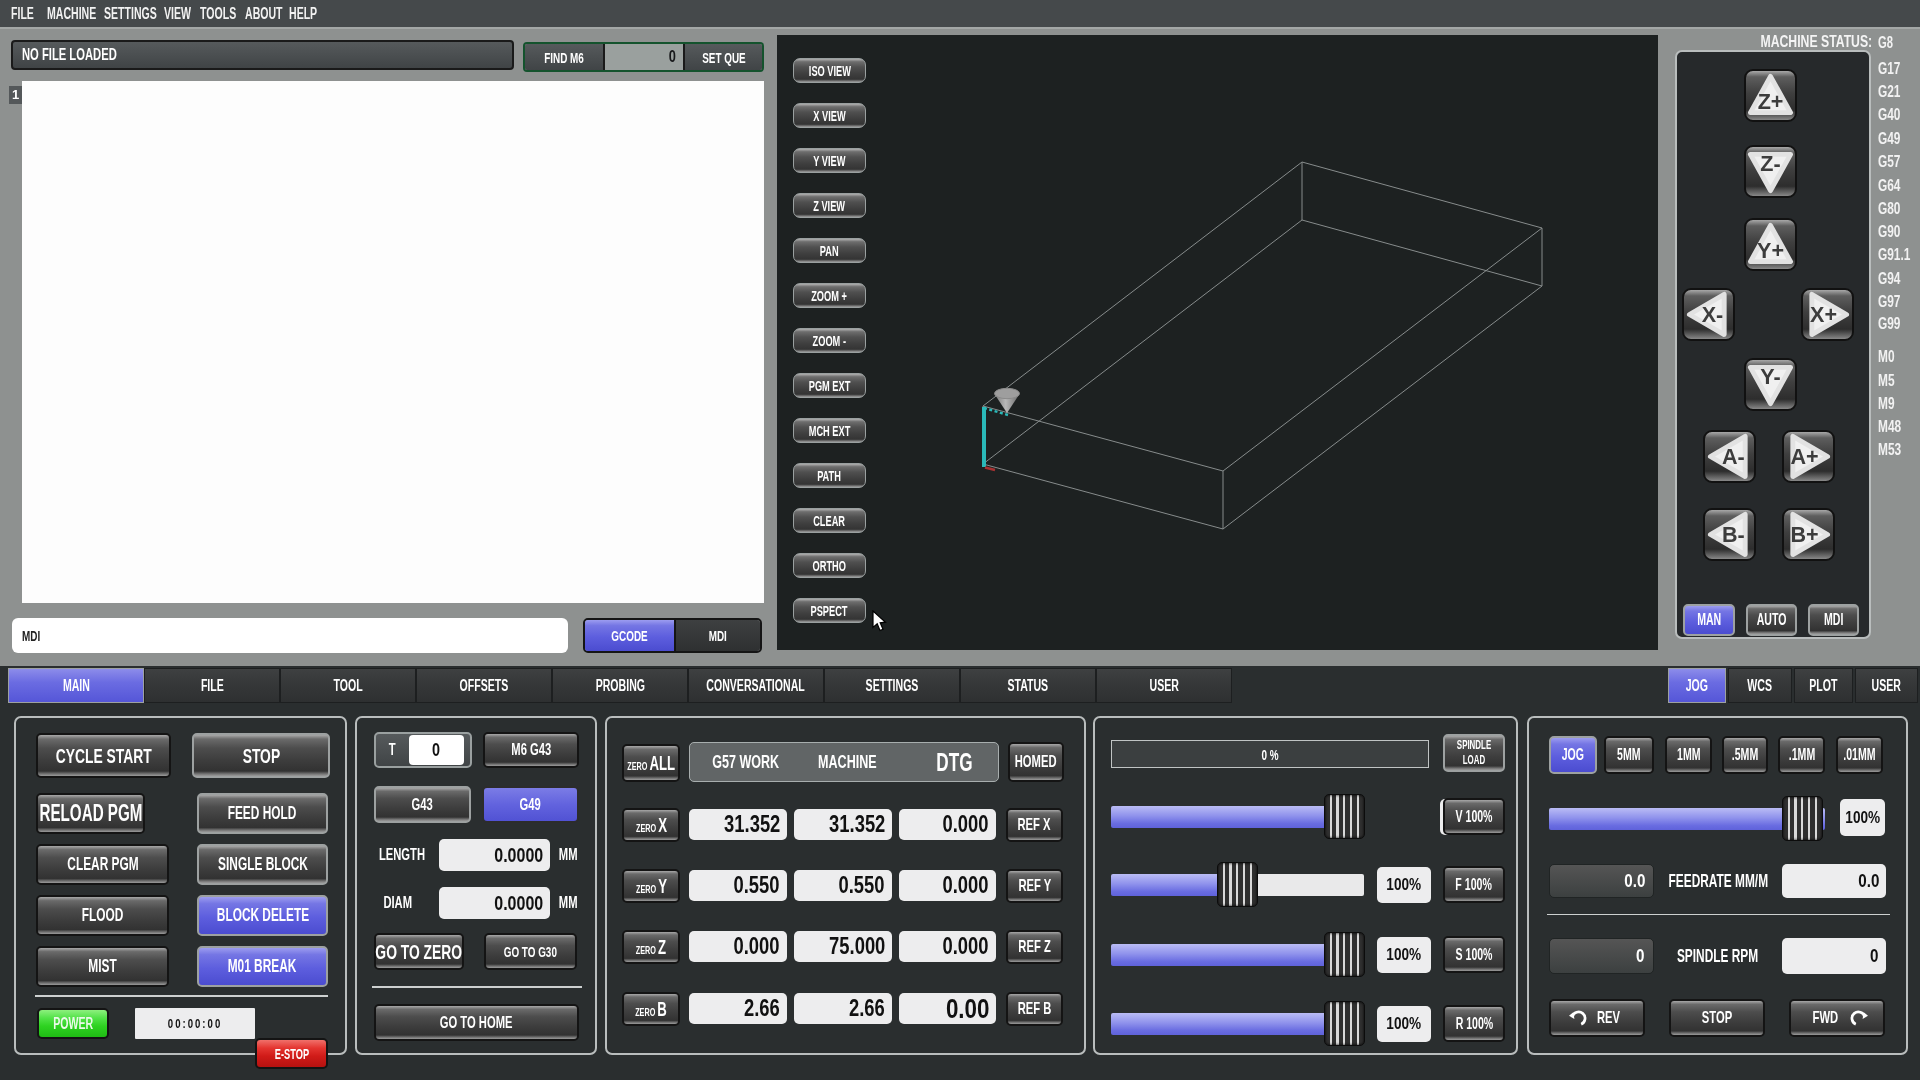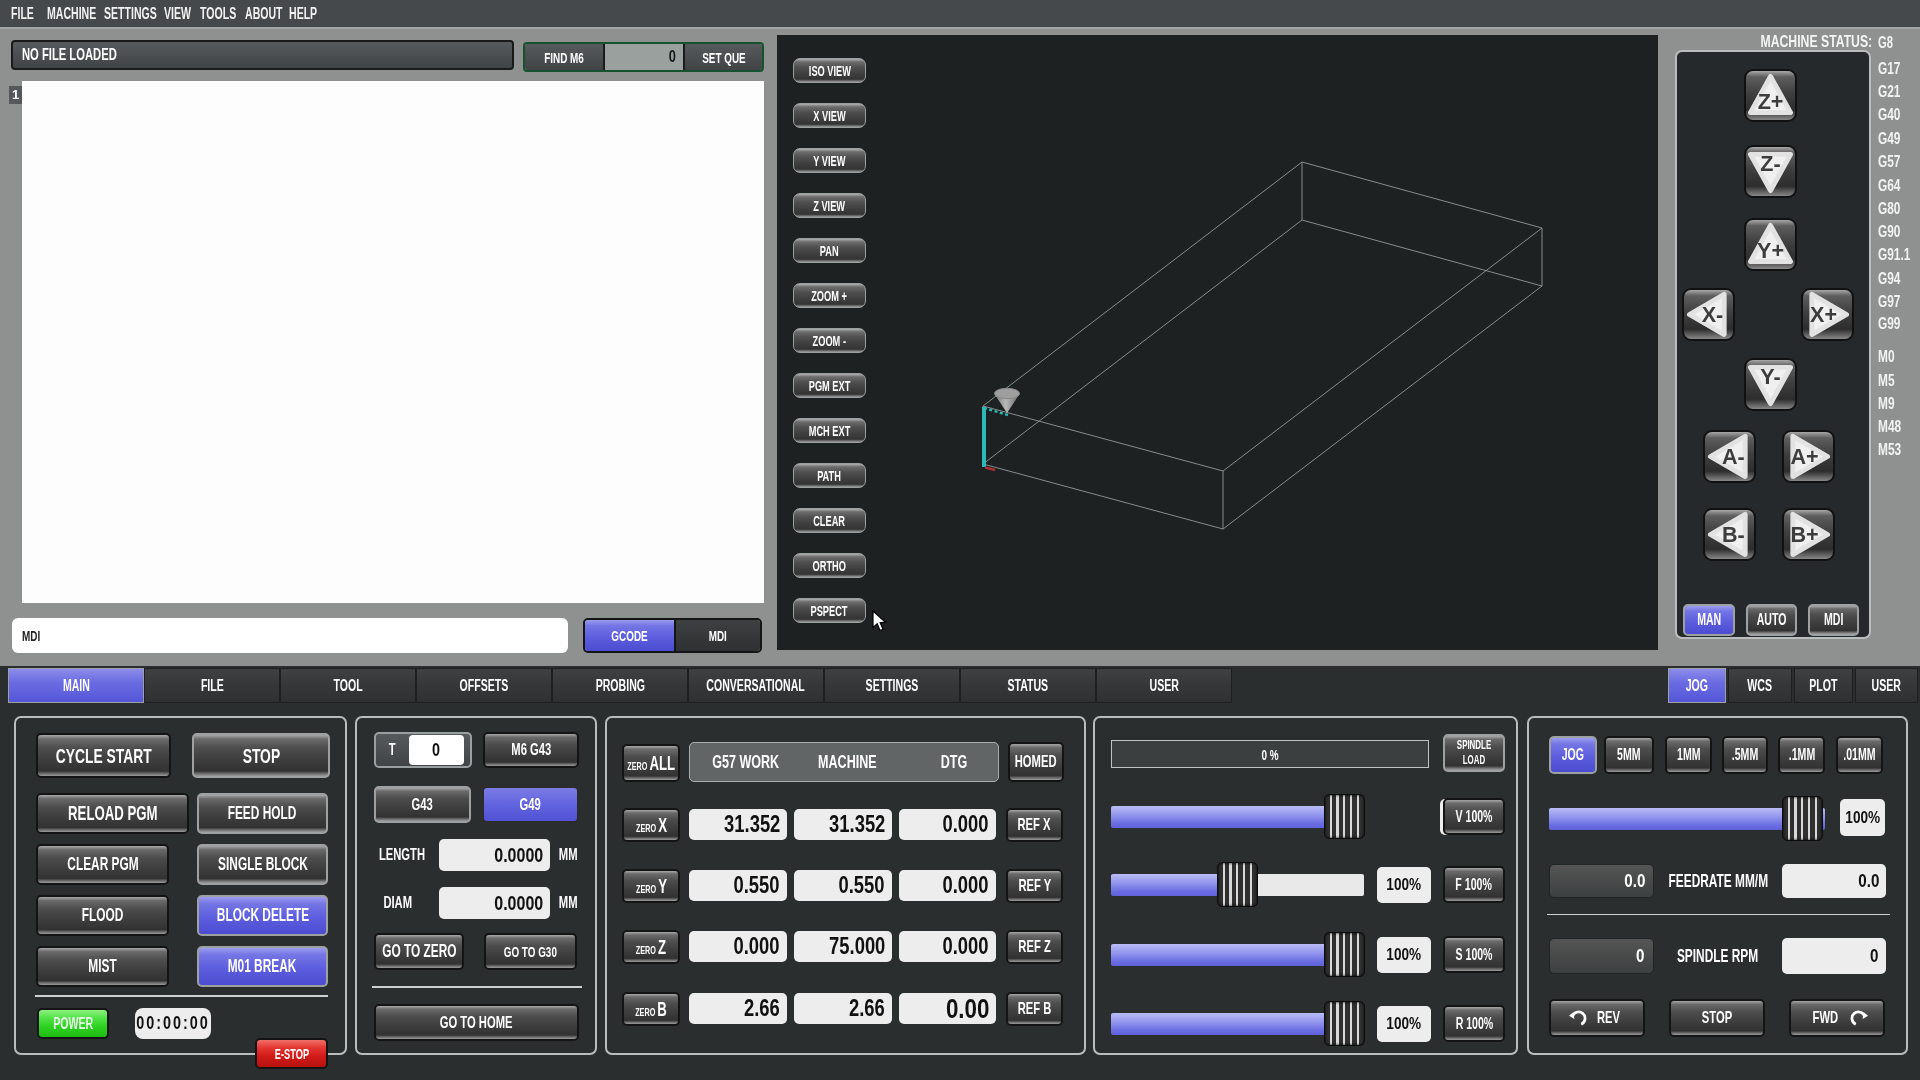--- a/index.html
+++ b/index.html
@@ -273,21 +273,21 @@
 <div class="panel" style="left:605px;top:716px;width:481px;height:339px"></div>
 <div class="panel" style="left:1093px;top:716px;width:425px;height:339px"></div>
 <div class="panel" style="left:1527px;top:716px;width:381px;height:339px"></div>
 
 <div class="btn" style="left:36px;top:733px;width:135px;height:45px;font-size:21px">
     <span class="x">CYCLE START</span>
   </div>
 <div class="btn lt" style="left:192px;top:733px;width:138px;height:45px;font-size:21px">
     <span class="x">STOP</span>
   </div>
-<div class="btn" style="left:36px;top:793px;width:153px;height:41px;font-size:20px">
+<div class="btn" style="left:36px;top:793px;width:109px;height:41px;font-size:23px">
     <span class="x">RELOAD PGM</span>
   </div>
 <div class="btn lt" style="left:197px;top:793px;width:131px;height:41px;font-size:18px">
     <span class="x">FEED HOLD</span>
   </div>
 <div class="btn" style="left:36px;top:844px;width:133px;height:41px;font-size:18px">
     <span class="x">CLEAR PGM</span>
   </div>
 <div class="btn lt" style="left:197px;top:844px;width:131px;height:41px;font-size:18px">
     <span class="x">SINGLE BLOCK</span>
@@ -301,21 +301,21 @@
 <div class="btn" style="left:36px;top:946px;width:133px;height:41px;font-size:18px">
     <span class="x">MIST</span>
   </div>
 <div class="btn lt blue" style="left:197px;top:946px;width:131px;height:41px;font-size:18px">
     <span class="x">M01 BREAK</span>
   </div>
 <div class="sep" style="left:35px;top:995px;width:293px"></div>
 <div class="btn" style="left:37px;top:1008px;width:72px;height:31px;font-size:16px;background:linear-gradient(180deg,#8df07e 0%,#52e248 30%,#2ed221 60%,#1fbc14 100%);color:#eafae8">
     <span class="x">POWER</span>
   </div>
-<div class="vboxc" style="left:135px;top:1008px;width:76px;height:31px;font-size:18px;border-radius:8px">
+<div class="vboxc" style="left:135px;top:1008px;width:120px;height:31px;font-size:12px;border-radius:1px">
     <span class="d" style="transform-origin:50% 50%;letter-spacing:2.5px">00:00:00</span>
   </div>
 <div class="btn" style="left:255px;top:1038px;width:73px;height:31px;font-size:14px;background:linear-gradient(180deg,#f0706a 0%,#e43530 30%,#d01b18 60%,#b61210 100%)">
     <span class="x">E-STOP</span>
   </div>
 
 <div class="abs" style="left:374px;top:732px;width:98px;height:36px;border:2px solid #9aa0a0;border-radius:5px;background:linear-gradient(180deg,#565a5c,#404446);display:flex;align-items:center">
   <div style="width:33px;text-align:center;color:#fff;font-weight:bold;font-size:17px"><span class="x">T</span></div>
   <div style="width:55px;height:30px;background:#fff;border-radius:4px;color:#111;font-weight:bold;font-size:18px;display:flex;align-items:center;justify-content:center">
       <span class="d" style="transform-origin:50% 50%">0</span>
@@ -341,42 +341,42 @@
   </div>
 <div class="lbl" style="left:374px;top:888px;width:48px;height:30px;font-size:17px">
     <span class="x">DIAM</span>
   </div>
 <div class="vbox" style="left:439px;top:887px;width:111px;height:32px;font-size:20px">
     <span class="d">0.0000</span>
   </div>
 <div class="lbl" style="left:554px;top:888px;width:28px;height:30px;font-size:17px">
     <span class="x">MM</span>
   </div>
-<div class="btn" style="left:374px;top:933px;width:90px;height:37px;font-size:18px">
+<div class="btn" style="left:374px;top:933px;width:90px;height:37px;font-size:21px">
     <span class="x">GO TO ZERO</span>
   </div>
 <div class="btn" style="left:484px;top:933px;width:93px;height:37px;font-size:15px">
     <span class="x">GO TO G30</span>
   </div>
 <div class="sep" style="left:372px;top:986px;width:210px"></div>
 <div class="btn" style="left:374px;top:1004px;width:205px;height:37px;font-size:17px">
     <span class="x">GO TO HOME</span>
   </div>
 
 <div class="btn" style="left:622px;top:744px;width:58px;height:38px;font-size:20px">
     <span class="x"><span style="font-size:11px">ZERO </span>ALL</span>
   </div>
 <div class="abs" style="left:689px;top:742px;width:310px;height:40px;background:#616566;border:1px solid #a8aeae;border-radius:5px"></div>
 <span class="lbl" style="left:706px;top:742px;width:80px;height:40px;font-size:19px">
     <span class="x">G57 WORK</span>
   </span>
 <span class="lbl" style="left:812px;top:742px;width:70px;height:40px;font-size:19px">
     <span class="x">MACHINE</span>
   </span>
-<span class="lbl" style="left:930px;top:742px;width:48px;height:40px;font-size:19px">
+<span class="lbl" style="left:930px;top:742px;width:48px;height:40px;font-size:26px">
     <span class="x">DTG</span>
   </span>
 <div class="btn" style="left:1008px;top:742px;width:56px;height:40px;font-size:17px">
     <span class="x">HOMED</span>
   </div>
 
 <div class="btn" style="left:622px;top:808px;width:58px;height:34px;font-size:20px">
     <span class="x"><span style="font-size:11px">ZERO </span>X</span>
   </div>
 <div class="vbox" style="left:689px;top:809px;width:98px;height:31px;font-size:23px">

